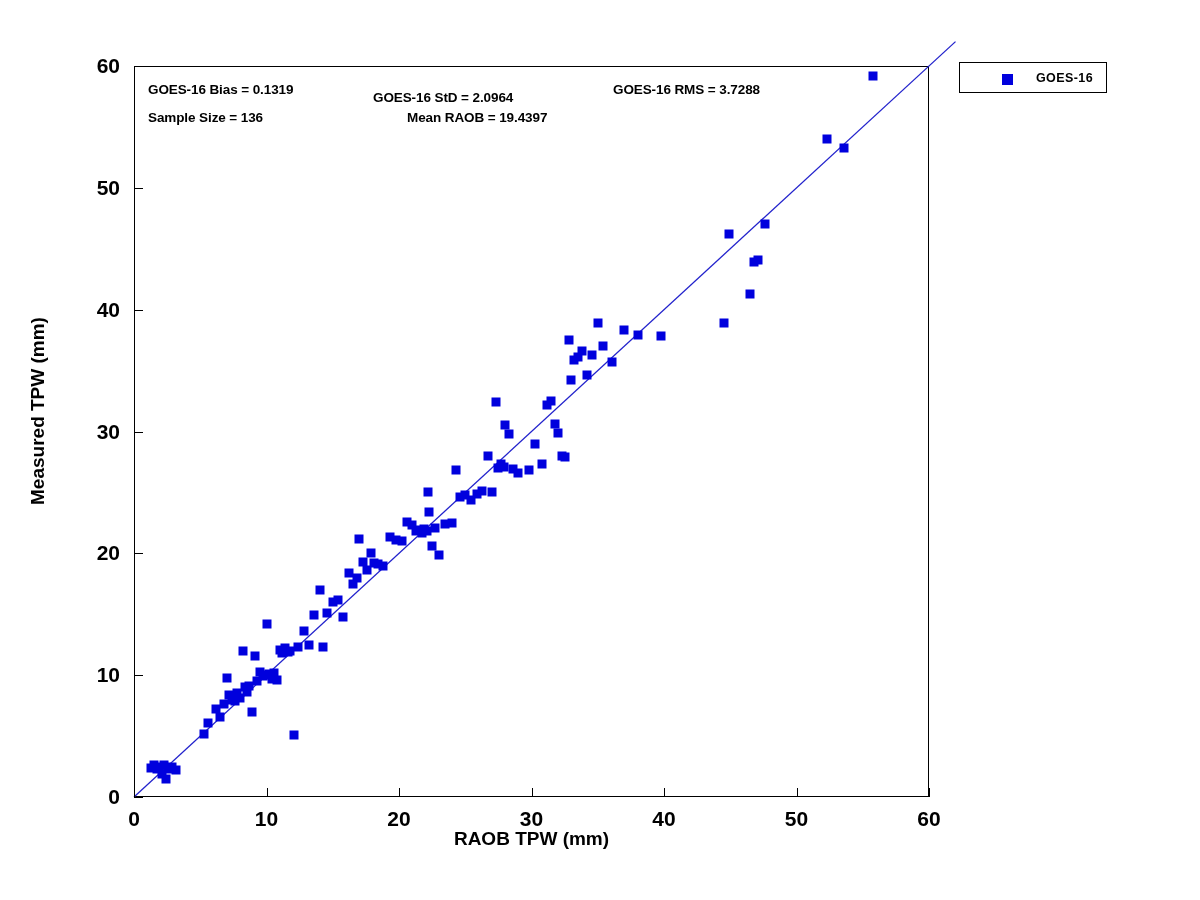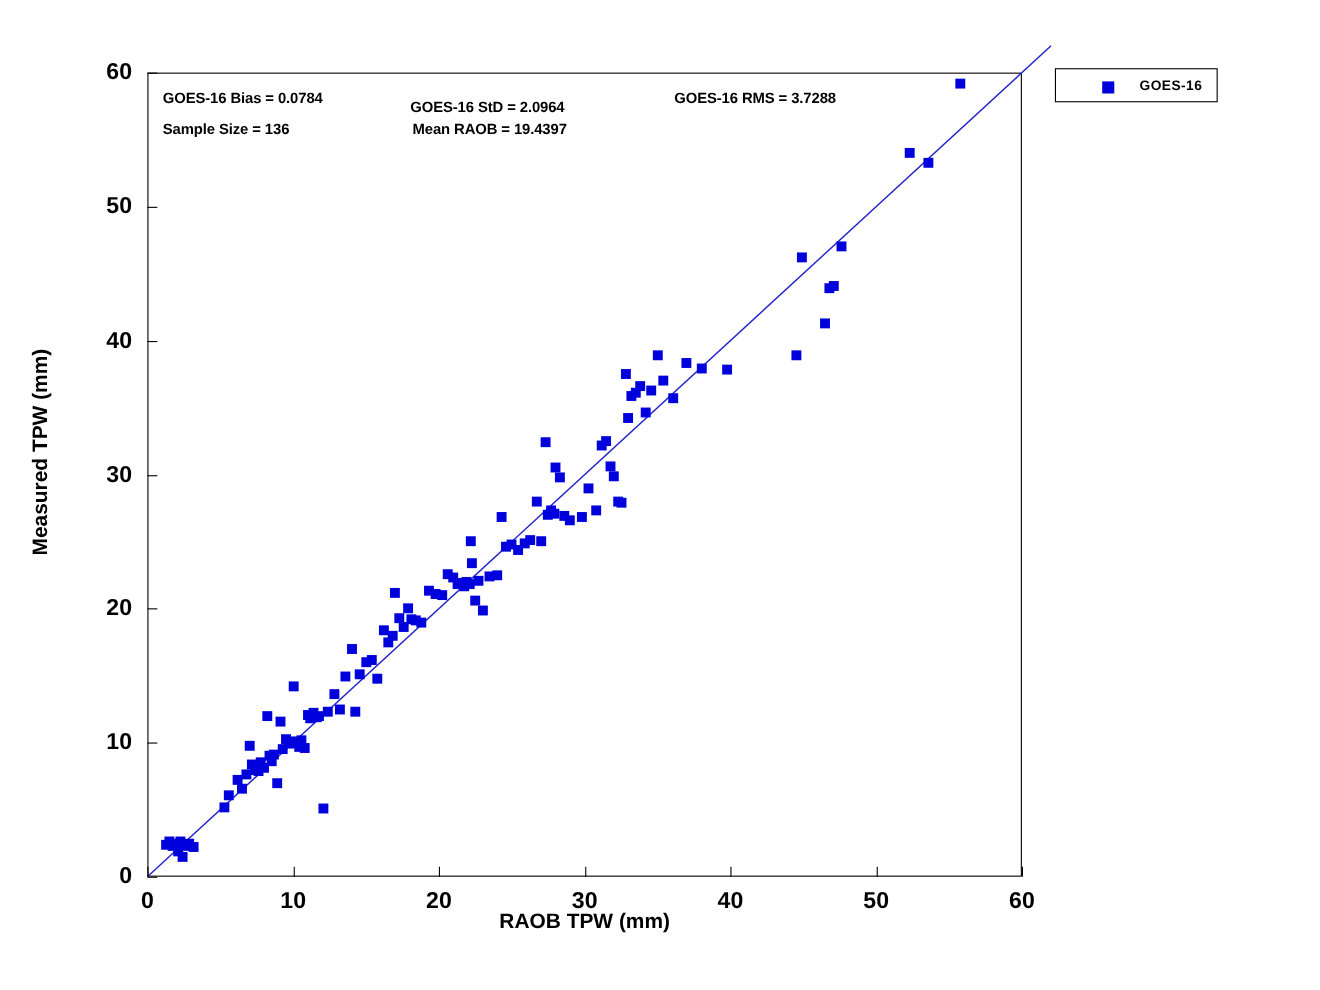--- a/index.html
+++ b/index.html
@@ -155,25 +155,25 @@
     overflow: visible;
     pointer-events: none;
   }
 </style>
 </head>
 <body>
 
 <div id="figure">
 
 
-  <div class="stat-text" style="left:148px; top:82px;">GOES-16 Bias = 0.0784</div>
+  <div class="stat-text" style="left:148px; top:82px;">GOES-16 Bias = 0.1319</div>
   <div class="stat-text" style="left:373px; top:90px;">GOES-16 StD = 2.0964</div>
   <div class="stat-text" style="left:613px; top:82px;">GOES-16 RMS = 3.7288</div>
   <div class="stat-text" style="left:148px; top:110px;">Sample Size = 136</div>
-  <div class="stat-text" style="left:351px; top:110px;padding-left:24px;">Mean RAOB = 19.4397</div>
+  <div class="stat-text" style="left:383px; top:110px;padding-left:24px;">Mean RAOB = 19.4397</div>
 
   <div id="plot-area">
     <div id="plot-frame"></div>
     <svg id="fit-line" viewBox="0 0 795 731" preserveAspectRatio="none">
         <line x1="0" y1="731" x2="821.5000000000001" y2="-24.366666666666788" stroke="#2222cc" stroke-width="1.3"></line>
       </svg>
     <div id="points-layer">
         <div class="point" style="left: 17.225px; top: 701.76px; background: rgb(0, 0, 221);"></div>
         <div class="point" style="left: 19.875px; top: 699.323px; background: rgb(0, 0, 221);"></div>
         <div class="point" style="left: 22.525px; top: 702.978px; background: rgb(0, 0, 221);"></div>

